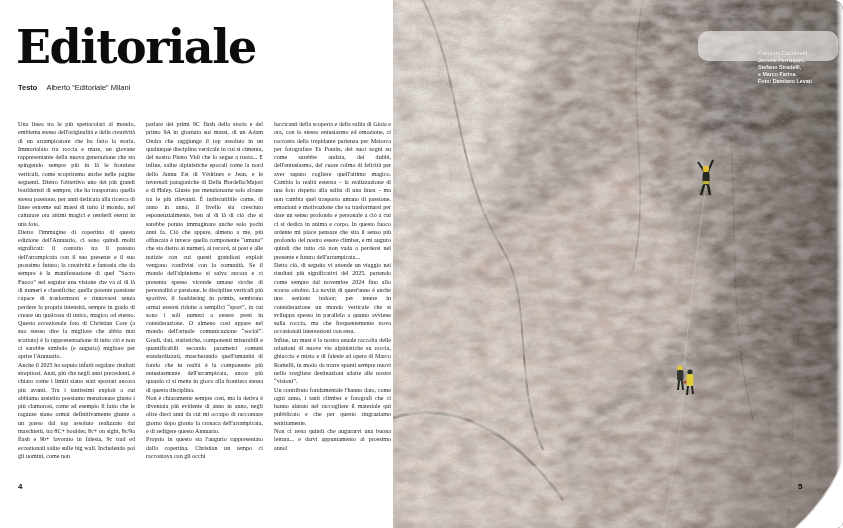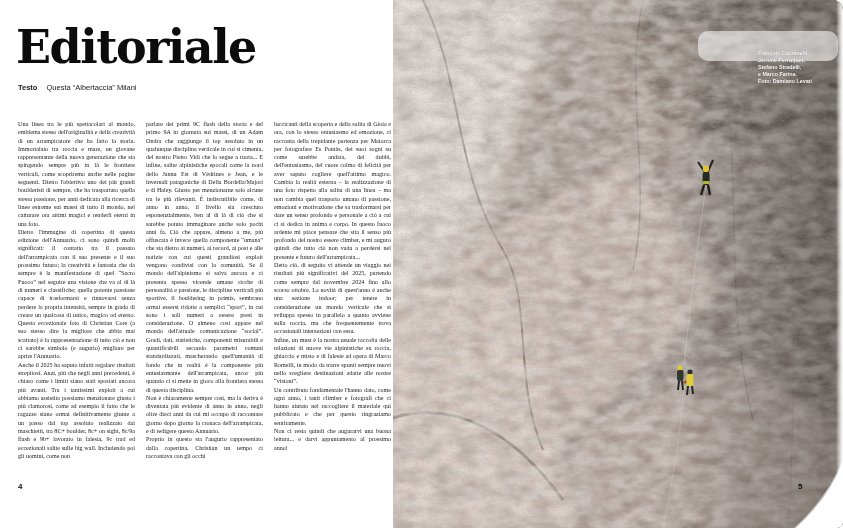--- a/index.html
+++ b/index.html
@@ -54,21 +54,21 @@
 </style>
 </head>
 <body>
 
 <div class="spread">
 
   <section class="left-page">
     <h1 class="title">Editoriale</h1>
 
     <div class="byline">
-      <span class="byline-label">Testo</span><span class="byline-name">Questa “Albertaccia” Milani</span>
+      <span class="byline-label">Testo</span><span class="byline-name">Alberto “Editoriale” Milani</span>
     </div>
 
     <div class="col col-1">
       <p>Una linea tra le più spettacolari al mondo, emblema stesso dell'originalità e della creatività di un arrampicatore che ha fatto la storia. Immortalato tra roccia e mare, un giovane rappresentante della nuova generazione che sta spingendo sempre più in là le frontiere verticali, come scopriremo anche nelle pagine seguenti. Dietro l'obiettivo uno dei più grandi boulderisti di sempre, che ha trasportato quella stessa passione, per anni dedicata alla ricerca di linee estreme sui massi di tutto il mondo, nel catturare ora attimi magici e renderli eterni in una foto.</p>
       <p>Dietro l'immagine di copertina di questa edizione dell'Annuario, ci sono quindi molti significati: il contatto tra il passato dell'arrampicata con il suo presente e il suo prossimo futuro; la creatività e fantasia che da sempre è la manifestazione di quel “Sacro Fuoco” nel seguire una visione che va al di là di numeri e classifiche; quella potente passione capace di trasformarsi e rinnovarsi senza perdere la propria intensità, sempre in grado di creare un qualcosa di unico, magico od eterno. Questa eccezionale foto di Christian Core (a suo stesso dire la migliore che abbia mai scattato) è la rappresentazione di tutto ciò e non ci sarebbe simbolo (e augurio) migliore per aprire l'Annuario.</p>
       <p>Anche il 2025 ha saputo infatti regalare risultati strepitosi. Anzi, più che negli anni precedenti, è chiaro come i limiti siano stati spostati ancora più avanti. Tra i tantissimi exploit a cui abbiamo assistito possiamo menzionare giusto i più clamorosi, come ad esempio il fatto che le ragazze siano ormai definitivamente giunte a un passo dal top assoluto realizzato dai maschietti, tra 8C+ boulder, 8c+ on sight, 8c/9a flash e 9b+ lavorato in falesia, 9c trad ed eccezionali salite sulle big wall. Includendo poi gli uomini, come non</p>
     </div>
 
     <div class="col col-2">
       <p>parlare dei primi 9C flash della storia e del primo 9A in giornata sui massi, di un Adam Ondra che raggiunge il top assoluto in un qualunque disciplina verticale in cui si cimenta, del nostro Pietro Vidi che lo segue a ruota... E infine, salite alpinistiche epocali come la nord dello Jannu Est di Védrines e Jean, e le invernali patagoniche di Della Bordella/Majori e di Haley. Giusto per menzionarne solo alcune tra le più rilevanti. È indiscutibile come, di anno in anno, il livello sia cresciuto esponenzialmente, ben al di là di ciò che si sarebbe potuto immaginare anche solo pochi anni fa. Ciò che appare, almeno a me, più offuscata è invece quella componente “umana” che sta dietro ai numeri, ai record, ai post e alle notizie con cui questi grandiosi exploit vengono condivisi con la comunità. Se il mondo dell'alpinismo si salva ancora e ci presenta spesso vicende umane ricche di personalità e passione, le discipline verticali più sportive, il bouldering in primis, sembrano ormai essersi ridotte a semplici “sport”, in cui sono i soli numeri a essere presi in considerazione. O almeno così appare nel mondo dell'attuale comunicazione “social”. Gradi, dati, statistiche, componenti misurabili e quantificabili secondo parametri comuni standardizzati, mascherando quell'umanità di fondo che in realtà è la componente più entusiasmante dell'arrampicata, ancor più quando ci si mette in gioco alla frontiera stessa di questa disciplina.</p>

